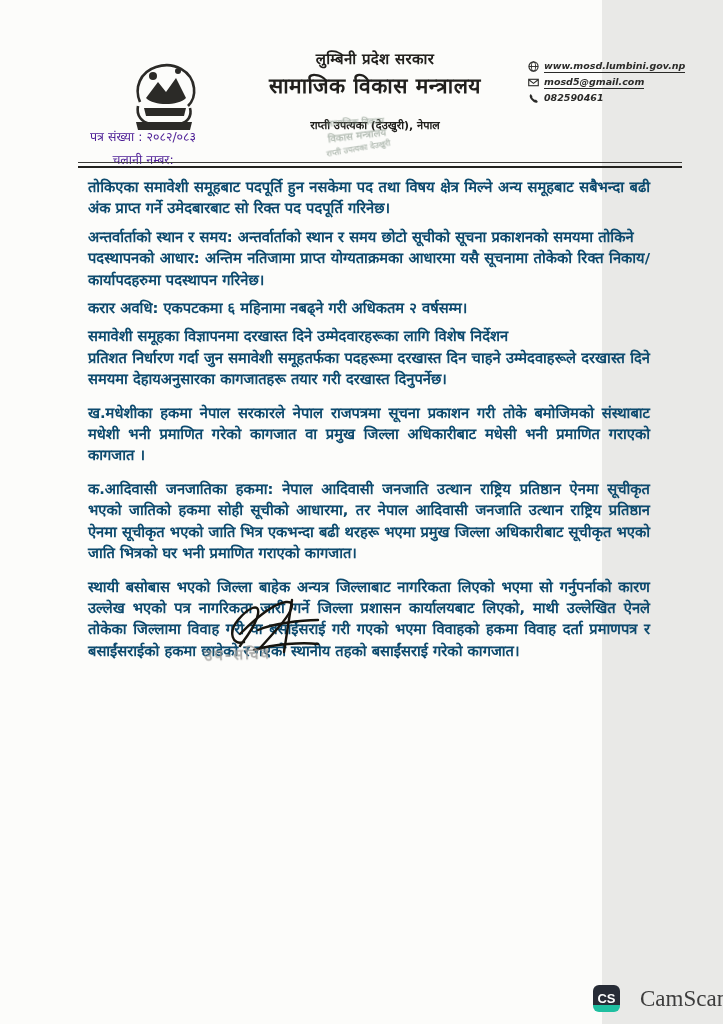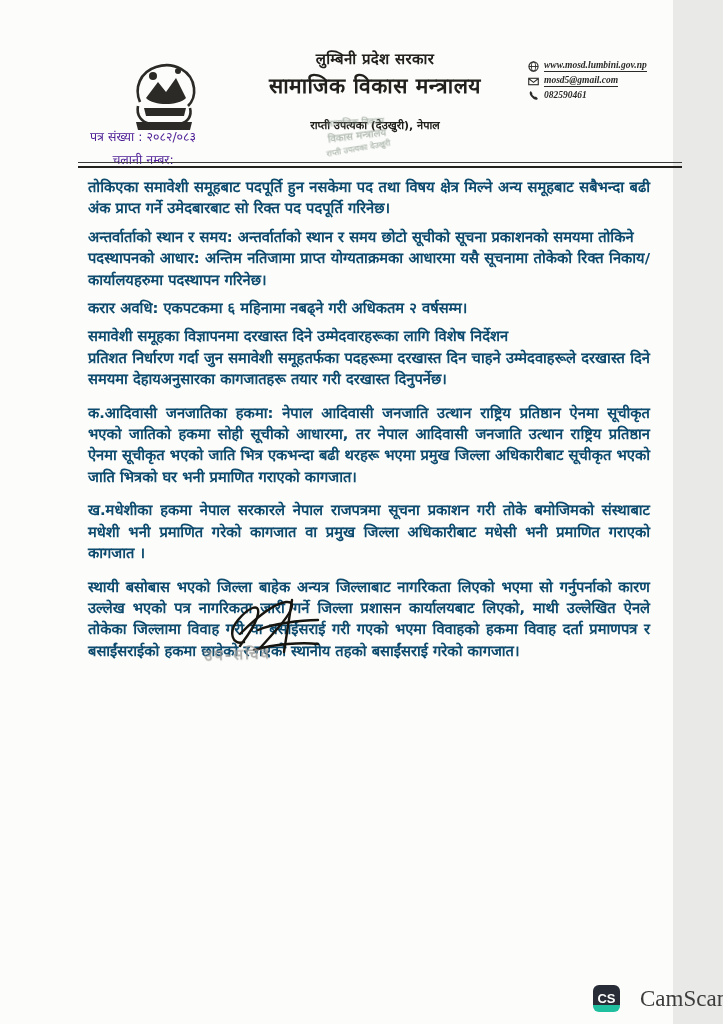--- a/index.html
+++ b/index.html
@@ -4,33 +4,33 @@
 <style>
   html,body{margin:0;padding:0;}
   body{
     width:723px;height:1024px;
     background:#e9e9e7;
     font-family:"DejaVu Sans",sans-serif;
     overflow:hidden;
   }
   .page{
     position:relative;
-    width:673px;height:1024px;
+    width:602px;height:1024px;
     background:#fcfcfa;
     color:#21201d;
   }
   
   .emblem{position:absolute;left:126px;top:58px;width:76px;height:86px;}
   .head-center{position:absolute;left:180px;top:48px;width:390px;text-align:center;}
   .gov-line{font-size:15px;font-weight:700;letter-spacing:.3px;}
   .ministry-line{font-size:21px;font-weight:800;margin-top:3px;letter-spacing:.5px;}
   .loc-line{font-size:11px;font-weight:700;margin-top:18px;}
   .contact{position:absolute;left:528px;top:60px;width:190px;font-size:9.5px;font-weight:700;font-style:italic;color:#2a2a28;}
   .contact-row{display:flex;align-items:center;gap:5px;margin-bottom:3px;}
-  .contact-row .txt{border-bottom:1px solid #2a2a28;padding-bottom:1px;font-family:Liberation Serif, serif;}
+  .contact-row .txt{border-bottom:1px solid #2a2a28;padding-bottom:1px;}
   .contact-row.phone .txt{border-bottom:none;}
   .cicon{width:11px;height:11px;flex:0 0 11px;}
   
   .refs{position:absolute;left:90px;top:128px;font-size:12.5px;font-weight:400;color:#4c1d95;text-align:center;}
   .refs .row{margin-bottom:6px;}
   
   .faint-stamp{
     position:absolute;left:268px;top:116px;width:180px;height:56px;
     transform:rotate(-7deg);
     color:#7d8d7f;opacity:.55;filter:blur(.4px);
@@ -138,26 +138,26 @@
     <div class="s2">विकास मन्त्रालय</div>
     <div class="s3">राप्ती उपत्यका देउखुरी</div>
   </div>
 
   <div class="rule-thin"></div>
   <div class="rule-thick"></div>
 
   <main class="bodytext">
     <p><span class="lead"></span><span>तोकिएका समावेशी समूहबाट पदपूर्ति हुन नसकेमा पद तथा विषय क्षेत्र मिल्ने अन्य समूहबाट सबैभन्दा बढी अंक प्राप्त गर्ने उमेदबारबाट सो रिक्त पद पदपूर्ति गरिनेछ।</span></p>
     <p class="tight"><span class="lead">अन्तर्वार्ताको स्थान र समय:</span><span> अन्तर्वार्ताको स्थान र समय छोटो सूचीको सूचना प्रकाशनको समयमा तोकिने</span></p>
-    <p><span class="lead">पदस्थापनको आधार:</span><span> अन्तिम नतिजामा प्राप्त योग्यताक्रमका आधारमा यसै सूचनामा तोकेको रिक्त निकाय/कार्यालयहरुमा पदस्थापन गरिनेछ।</span></p>
+    <p><span class="lead">पदस्थापनको आधार:</span><span> अन्तिम नतिजामा प्राप्त योग्यताक्रमका आधारमा यसै सूचनामा तोकेको रिक्त निकाय/कार्यापदहरुमा पदस्थापन गरिनेछ।</span></p>
     <p><span class="lead">करार अवधि:</span><span> एकपटकमा ६ महिनामा नबढ्ने गरी अधिकतम २ वर्षसम्म।</span></p>
     <p class="tight"><span>समावेशी समूहका विज्ञापनमा दरखास्त दिने उम्मेदवारहरूका लागि विशेष निर्देशन</span></p>
     <p class="gap"><span>प्रतिशत निर्धारण गर्दा जुन समावेशी समूहतर्फका पदहरूमा दरखास्त दिन चाहने उम्मेदवाहरूले दरखास्त दिने समयमा देहायअनुसारका कागजातहरू तयार गरी दरखास्त दिनुपर्नेछ।</span></p>
+    <p class="gap"><span class="lead">ख.मधेशीका हकमा</span><span> नेपाल सरकारले नेपाल राजपत्रमा सूचना प्रकाशन गरी तोके बमोजिमको संस्थाबाट मधेशी भनी प्रमाणित गरेको कागजात वा प्रमुख जिल्ला अधिकारीबाट मधेसी भनी प्रमाणित गराएको कागजात ।</span></p>
     <p class="gap"><span class="lead">क.आदिवासी जनजातिका हकमा:</span><span> नेपाल आदिवासी जनजाति उत्थान राष्ट्रिय प्रतिष्ठान ऐनमा सूचीकृत भएको जातिको हकमा सोही सूचीको आधारमा, तर नेपाल आदिवासी जनजाति उत्थान राष्ट्रिय प्रतिष्ठान ऐनमा सूचीकृत भएको जाति भित्र एकभन्दा बढी थरहरू भएमा प्रमुख जिल्ला अधिकारीबाट सूचीकृत भएको जाति भित्रको घर भनी प्रमाणित गराएको कागजात।</span></p>
-    <p class="gap"><span class="lead">ख.मधेशीका हकमा</span><span> नेपाल सरकारले नेपाल राजपत्रमा सूचना प्रकाशन गरी तोके बमोजिमको संस्थाबाट मधेशी भनी प्रमाणित गरेको कागजात वा प्रमुख जिल्ला अधिकारीबाट मधेसी भनी प्रमाणित गराएको कागजात ।</span></p>
     <p><span>स्थायी बसोबास भएको जिल्ला बाहेक अन्यत्र जिल्लाबाट नागरिकता लिएको भएमा सो गर्नुपर्नाको कारण उल्लेख भएको पत्र नागरिकता जारी गर्ने जिल्ला प्रशासन कार्यालयबाट लिएको, माथी उल्लेखित ऐनले तोकेका जिल्लामा विवाह गरी वा बसाईंसराई गरी गएको भएमा विवाहको हकमा विवाह दर्ता प्रमाणपत्र र बसाईंसराईको हकमा छाडेको र गएको स्थानीय तहको बसाईंसराई गरेको कागजात।</span></p>
   </main>
 
   <div class="sig">
     <svg width="140" height="70" viewBox="0 0 140 70">
       <g fill="none" stroke="#17150f" stroke-width="2.4" stroke-linecap="round">
         <path d="M30,48 C18,52 14,38 24,26 C34,14 46,8 44,20 C42,32 30,46 26,52"></path>
         <path d="M26,40 C40,26 58,10 72,8 C84,7 76,20 64,34 C56,43 50,50 46,54"></path>
         <path d="M44,36 C58,30 86,26 104,26"></path>
         <path d="M78,6 L70,58"></path>

